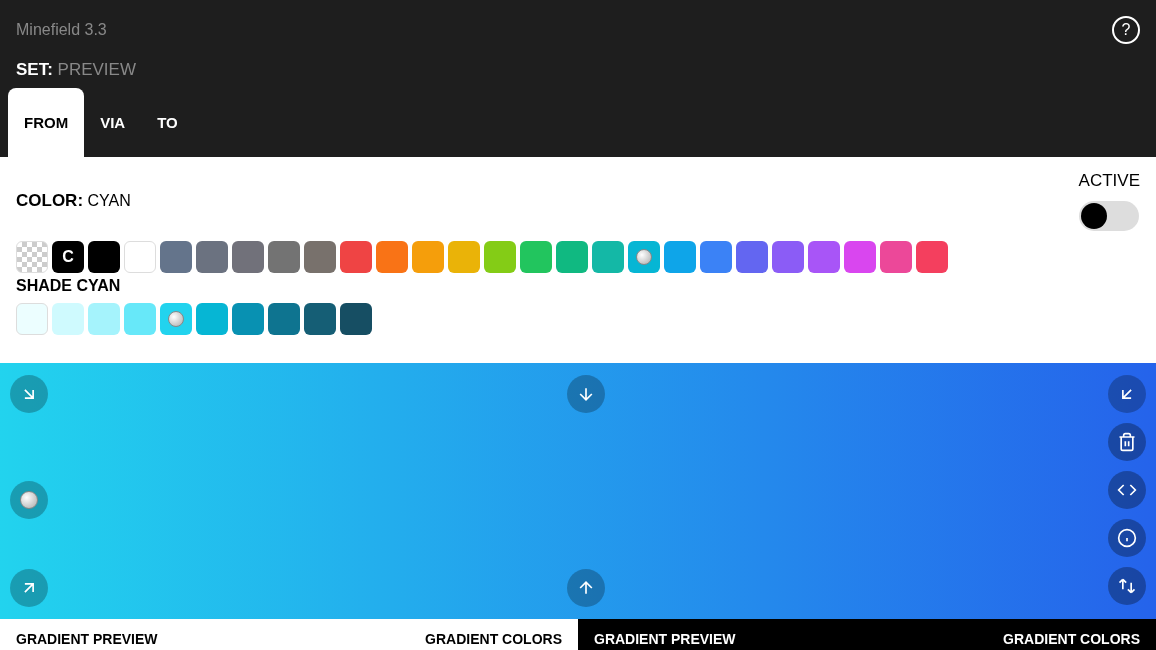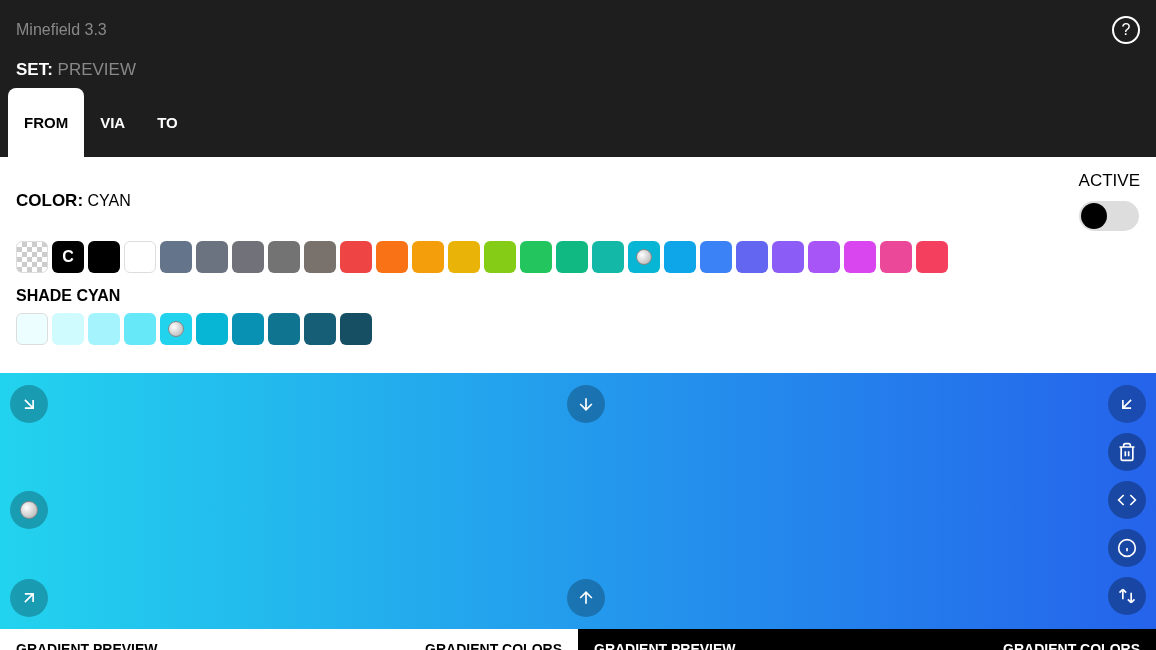--- a/index.html
+++ b/index.html
@@ -70,21 +70,21 @@
       background-position: 0 0, 0 5px, 5px -5px, -5px 0;
       border: 1px solid #ddd;
     }
     .swatch.current { color: #fff; font-weight: 700; font-size: 16px; }
     .swatch.white-border { border: 1px solid #ddd; }
     .swatch-dot {
       width: 16px; height: 16px; border-radius: 50%;
       background: radial-gradient(circle at 35% 35%, #fff, #aaa);
       border: 1px solid #888;
     }
-    .shade-section { margin-top: 14px; }
+    .shade-section { margin-top: 4px; }
     .shade-label { font-size: 16px; font-weight: 700; margin-bottom: 8px; }
     .gradient-preview {
       position: relative; height: 256px;
       background: linear-gradient(to right, #22d3ee, #2563eb);
     }
     .dir-btn {
       position: absolute; width: 38px; height: 38px; border-radius: 50%;
       background: rgba(0,0,0,0.25); display: flex; align-items: center;
       justify-content: center; cursor: pointer; color: #fff;
     }

